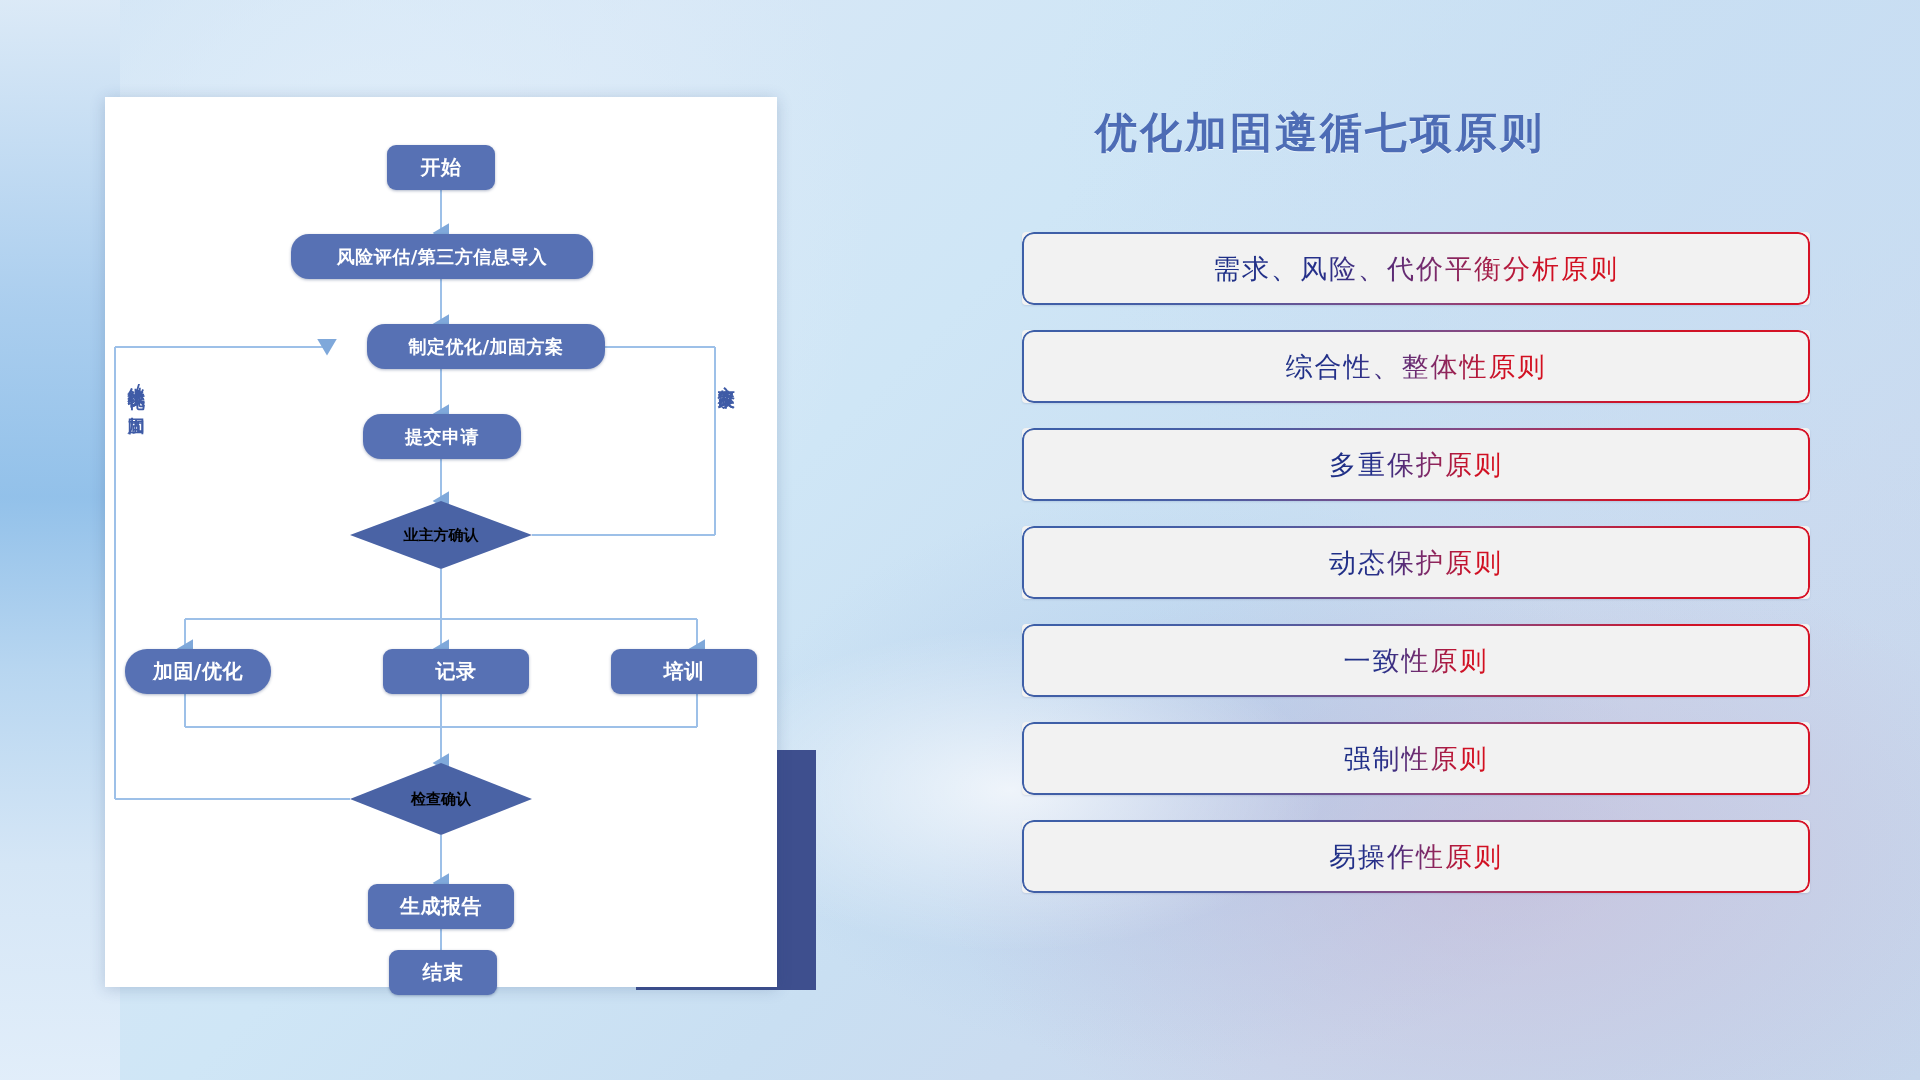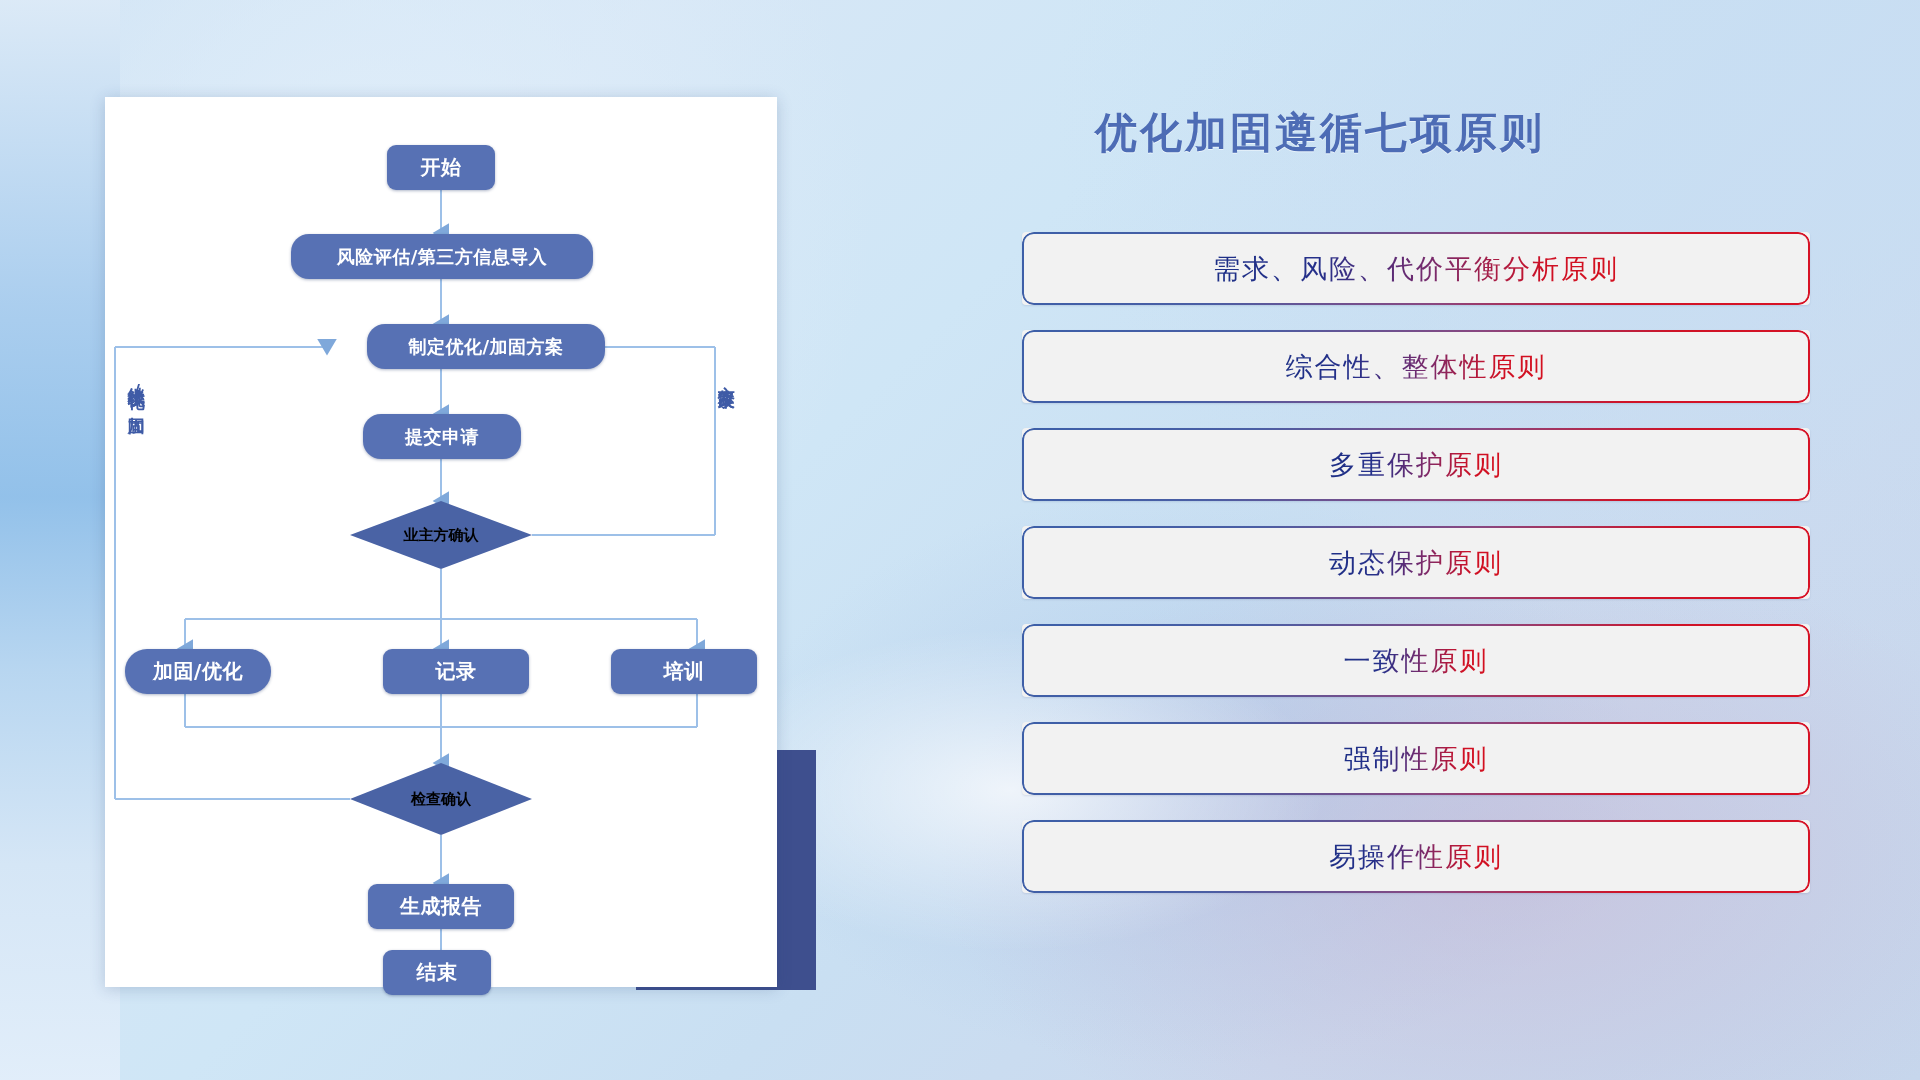--- a/index.html
+++ b/index.html
@@ -152,21 +152,21 @@
 
     <div class="diamond" style="left:245px;top:666px;width:182px;height:72px;">
       <div class="dshape"></div>
       <span>检查确认</span>
     </div>
 
     <div class="node small" style="left:263px;top:787px;width:146px;height:45px;border-radius:9px;">
       <span>生成报告</span>
     </div>
 
-    <div class="node small" style="left:278px;top:853px;width:108px;height:45px;">
+    <div class="node small" style="left:284px;top:853px;width:108px;height:45px;">
       <span>结束</span>
     </div>
 
     <div class="vlabel" style="left:22px;top:276px;">继续优化/加固</div>
 
     <div class="vlabel" style="left:612px;top:276px;">方案修改</div>
 
   </div>
 </div>
 

